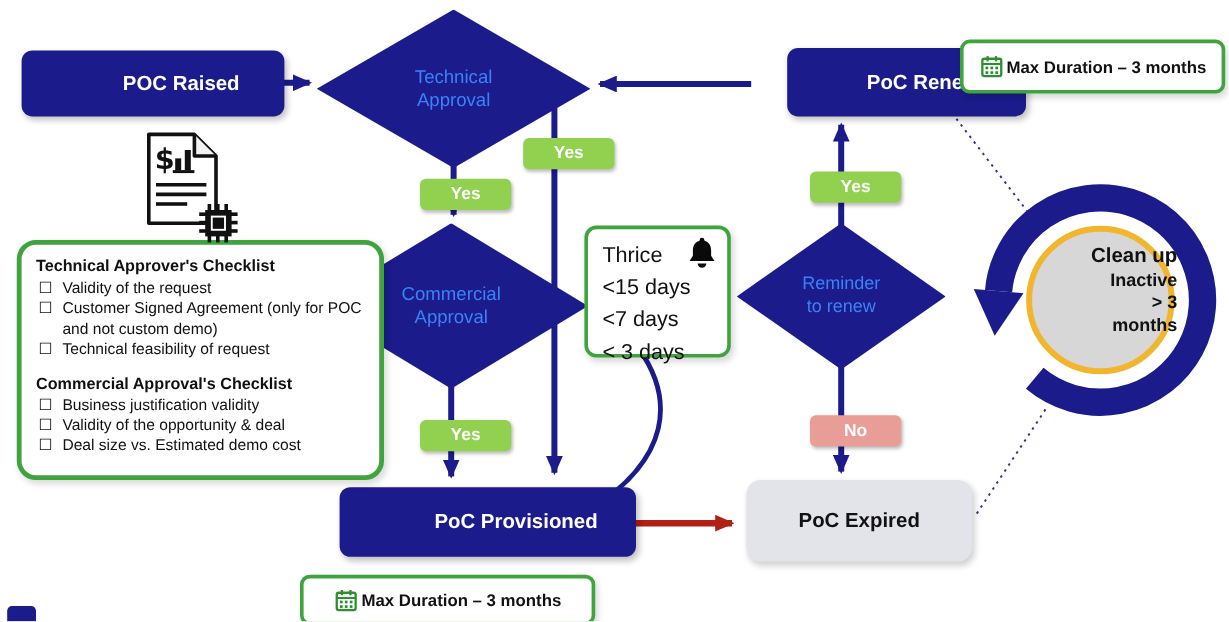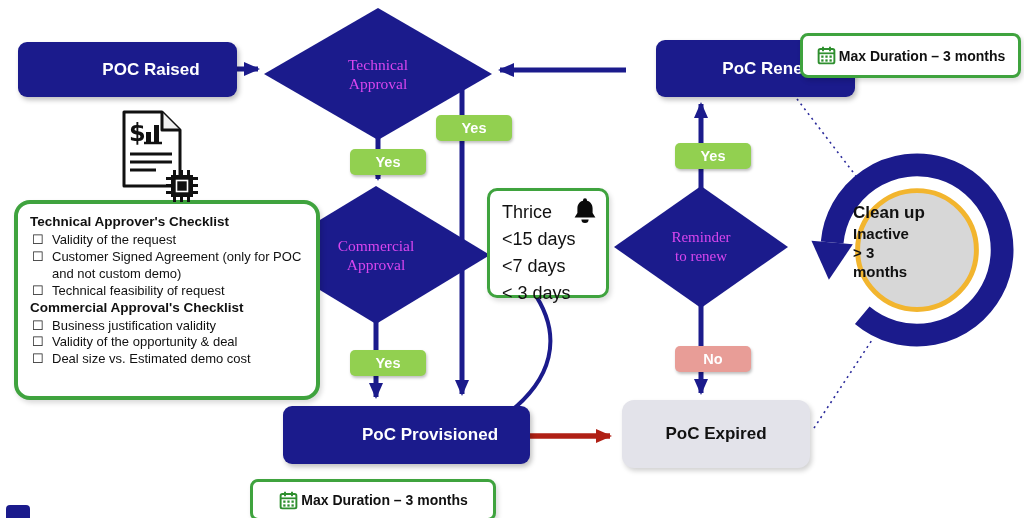--- a/index.html
+++ b/index.html
@@ -9,49 +9,49 @@
   svg{overflow:visible;}
   .preline{white-space:pre-line;}
 
   
   .node{position:absolute;display:flex;align-items:center;justify-content:center;
         text-align:center;z-index:2;}
   .navy-box{background:var(--navy);color:#fff;font-weight:bold;font-size:17px;
             border-radius:9px;box-shadow:2px 3px 5px rgba(0,0,0,.25);padding-left:47px;}
   .gray-box{background:var(--gray-box);color:#111;font-weight:bold;font-size:17px;
             border-radius:12px;box-shadow:2px 3px 5px rgba(0,0,0,.18);}
-  .diamond{background:var(--navy);color:#d946ef;font-size:15.5px;font-weight:500;
+  .diamond{background:var(--navy);color:#3b82f6;font-size:15.5px;font-weight:500;
            clip-path:polygon(50% 0,100% 50%,50% 100%,0 50%);line-height:1.25;
-           filter:drop-shadow(2px 3px 3px rgba(0,0,0,.25));font-family:Liberation Serif, serif;}
+           filter:drop-shadow(2px 3px 3px rgba(0,0,0,.25));}
   .pill{position:absolute;display:flex;align-items:center;justify-content:center;
         width:76px;height:26px;border-radius:5px;color:#fff;font-weight:bold;
         font-size:14.5px;z-index:4;box-shadow:1px 2px 3px rgba(0,0,0,.25);}
   .pill-yes{background:var(--green-pill);}
   .pill-no{background:var(--pink);}
 
   
   .note{position:absolute;background:#fff;border:3px solid var(--green-border);z-index:3;
         box-shadow:2px 3px 5px rgba(0,0,0,.15);}
   .thrice{left:487px;top:188px;width:122px;height:110px;border-radius:10px;
           padding:8px 0 0 12px;font-size:18px;line-height:1.5;color:#111;box-sizing:border-box;}
   .thrice .bell{position:absolute;right:6px;top:6px;}
   .checklist{left:14px;top:200px;width:306px;height:200px;border-radius:16px;
              border-width:4px;padding:10px 12px;font-size:13px;color:#111;box-sizing:border-box;}
   .chk-title{font-weight:bold;font-size:13.5px;margin-bottom:3px;}
-  .chk-title.second{margin-top:0;}
+  .chk-title.second{margin-top:12px;}
   .chk-item{display:flex;gap:6px;line-height:1.3;margin-left:2px;}
   .chk-bullet{width:14px;flex:0 0 14px;}
   .maxdur{display:flex;align-items:center;justify-content:center;gap:2px;border-radius:8px;
           font-weight:bold;font-size:14px;color:#111;}
   .maxdur-top{left:800px;top:33px;width:215px;height:39px;}
   .maxdur-bottom{left:250px;top:479px;width:240px;height:36px;}
 
   
   .cleanup-svg{position:absolute;left:818px;top:151px;z-index:2;}
-  .cleanup-text{position:absolute;left:853px;top:203px;width:128px;text-align:left;
+  .cleanup-text{position:absolute;left:853px;top:203px;width:128px;text-align:right;
                 z-index:3;color:#111;}
   .cleanup-title{font-weight:bold;font-size:17px;margin-bottom:2px;}
   .cleanup-sub{font-weight:600;font-size:15px;line-height:1.25;}
 
   .doc-icon{position:absolute;left:118px;top:108px;z-index:3;}
   .artifact{position:absolute;left:6px;top:505px;width:24px;height:13px;
             background:var(--navy);border-radius:4px 4px 0 0;z-index:2;}
 
   
   .conn{stroke:var(--navy);stroke-width:5;fill:none;}

